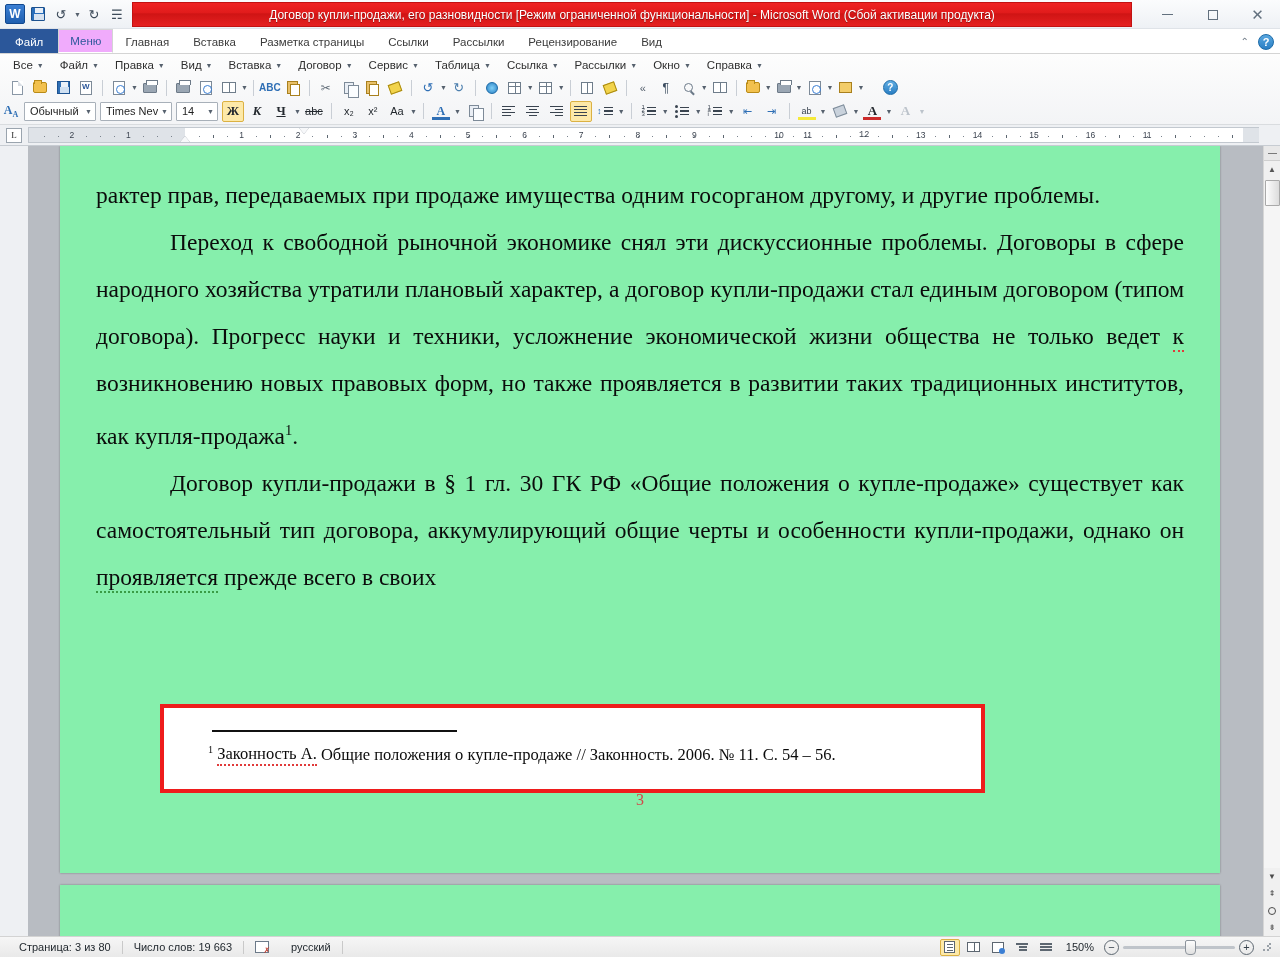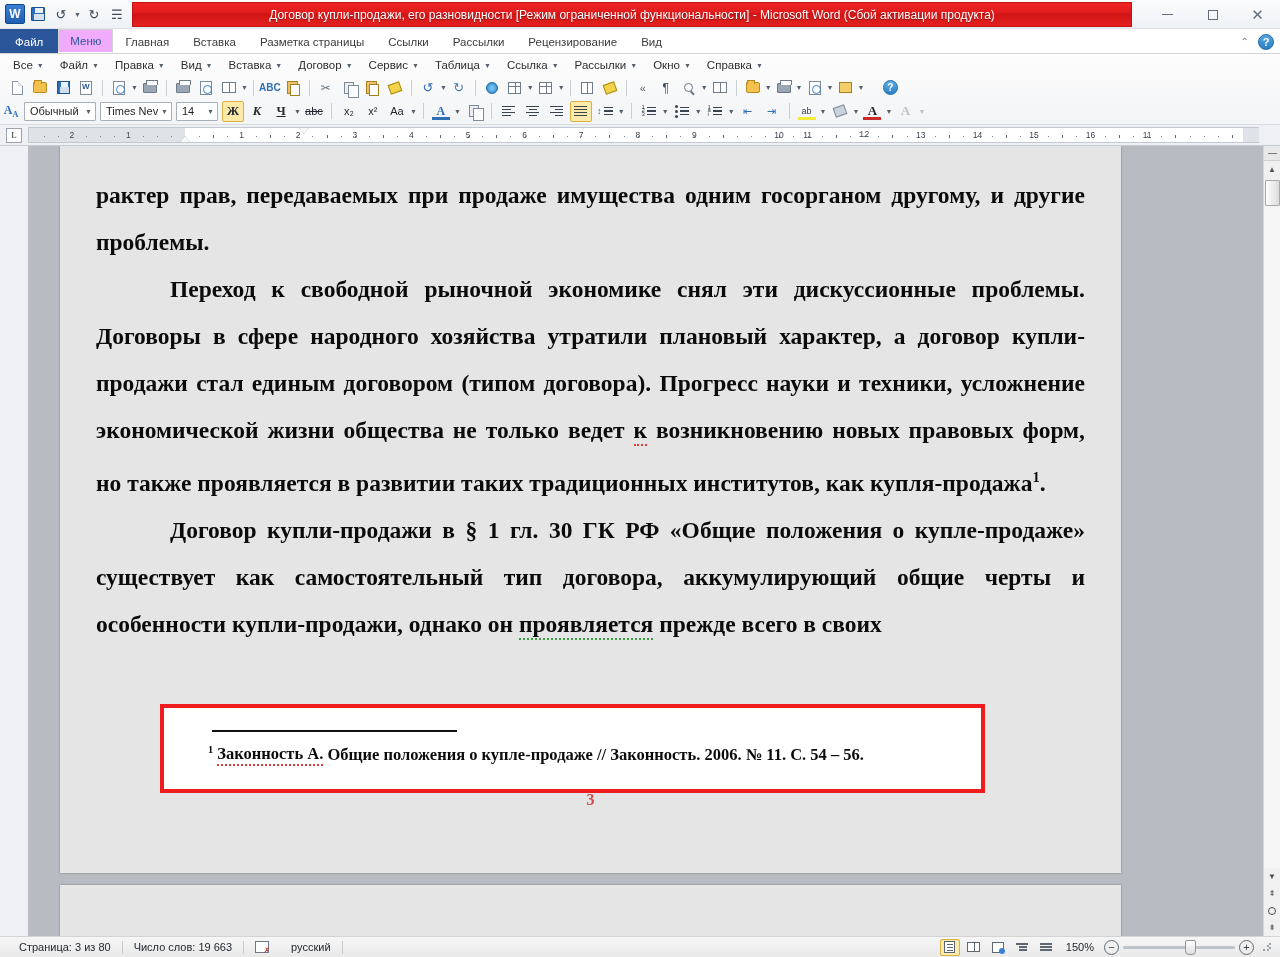--- a/index.html
+++ b/index.html
@@ -268,23 +268,22 @@
   
   .docarea {
     flex: 1; position: relative; display: flex;
     background: #b8bcc2; overflow: hidden;
   }
   .leftgutter { width: 28px; background: #eef0f3; flex: 0 0 28px; }
   .canvas {
     flex: 1; position: relative; background: #b8bcc2; overflow: hidden;
   }
   .page {
-    position: absolute; left: 32px; top: 0; width: 1061px; background: #e5e5e5;
+    position: absolute; left: 32px; top: 0; width: 1160px; background: #86efac;
     box-shadow: 0 0 2px rgba(0,0,0,.35);
-    font-weight: bold;
   }
   .page.p1 { height: 727px; }
   .page.p2 { top: 739px; height: 120px; }
   .body {
     padding: 26px 36px 0 36px;
   }
   p.para {
     font-family: "Liberation Serif", serif;
     font-size: 23.5px; line-height: 47px; color: #0b0b0b;
     text-align: justify; margin: 0;

